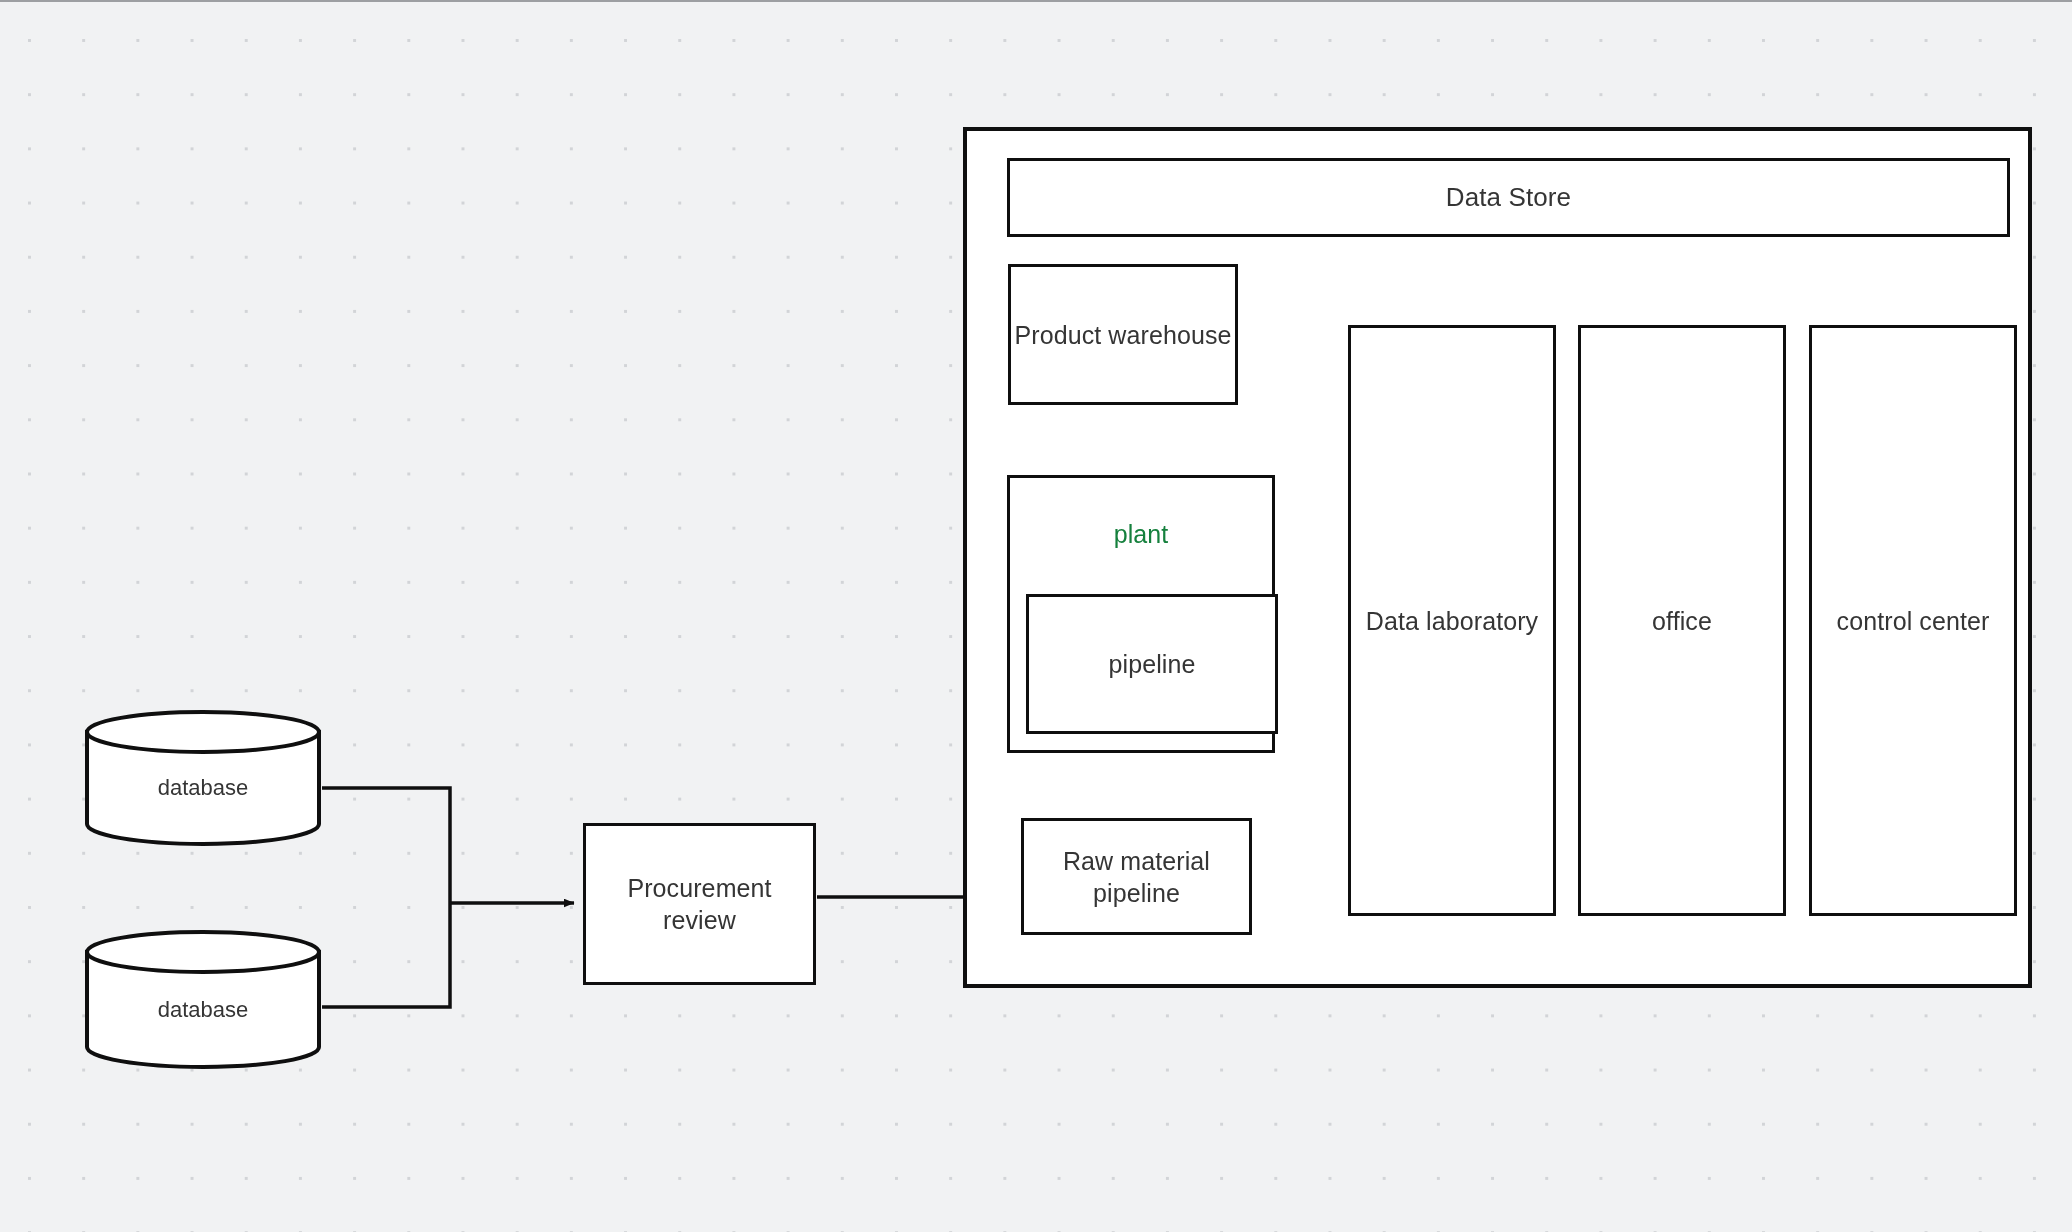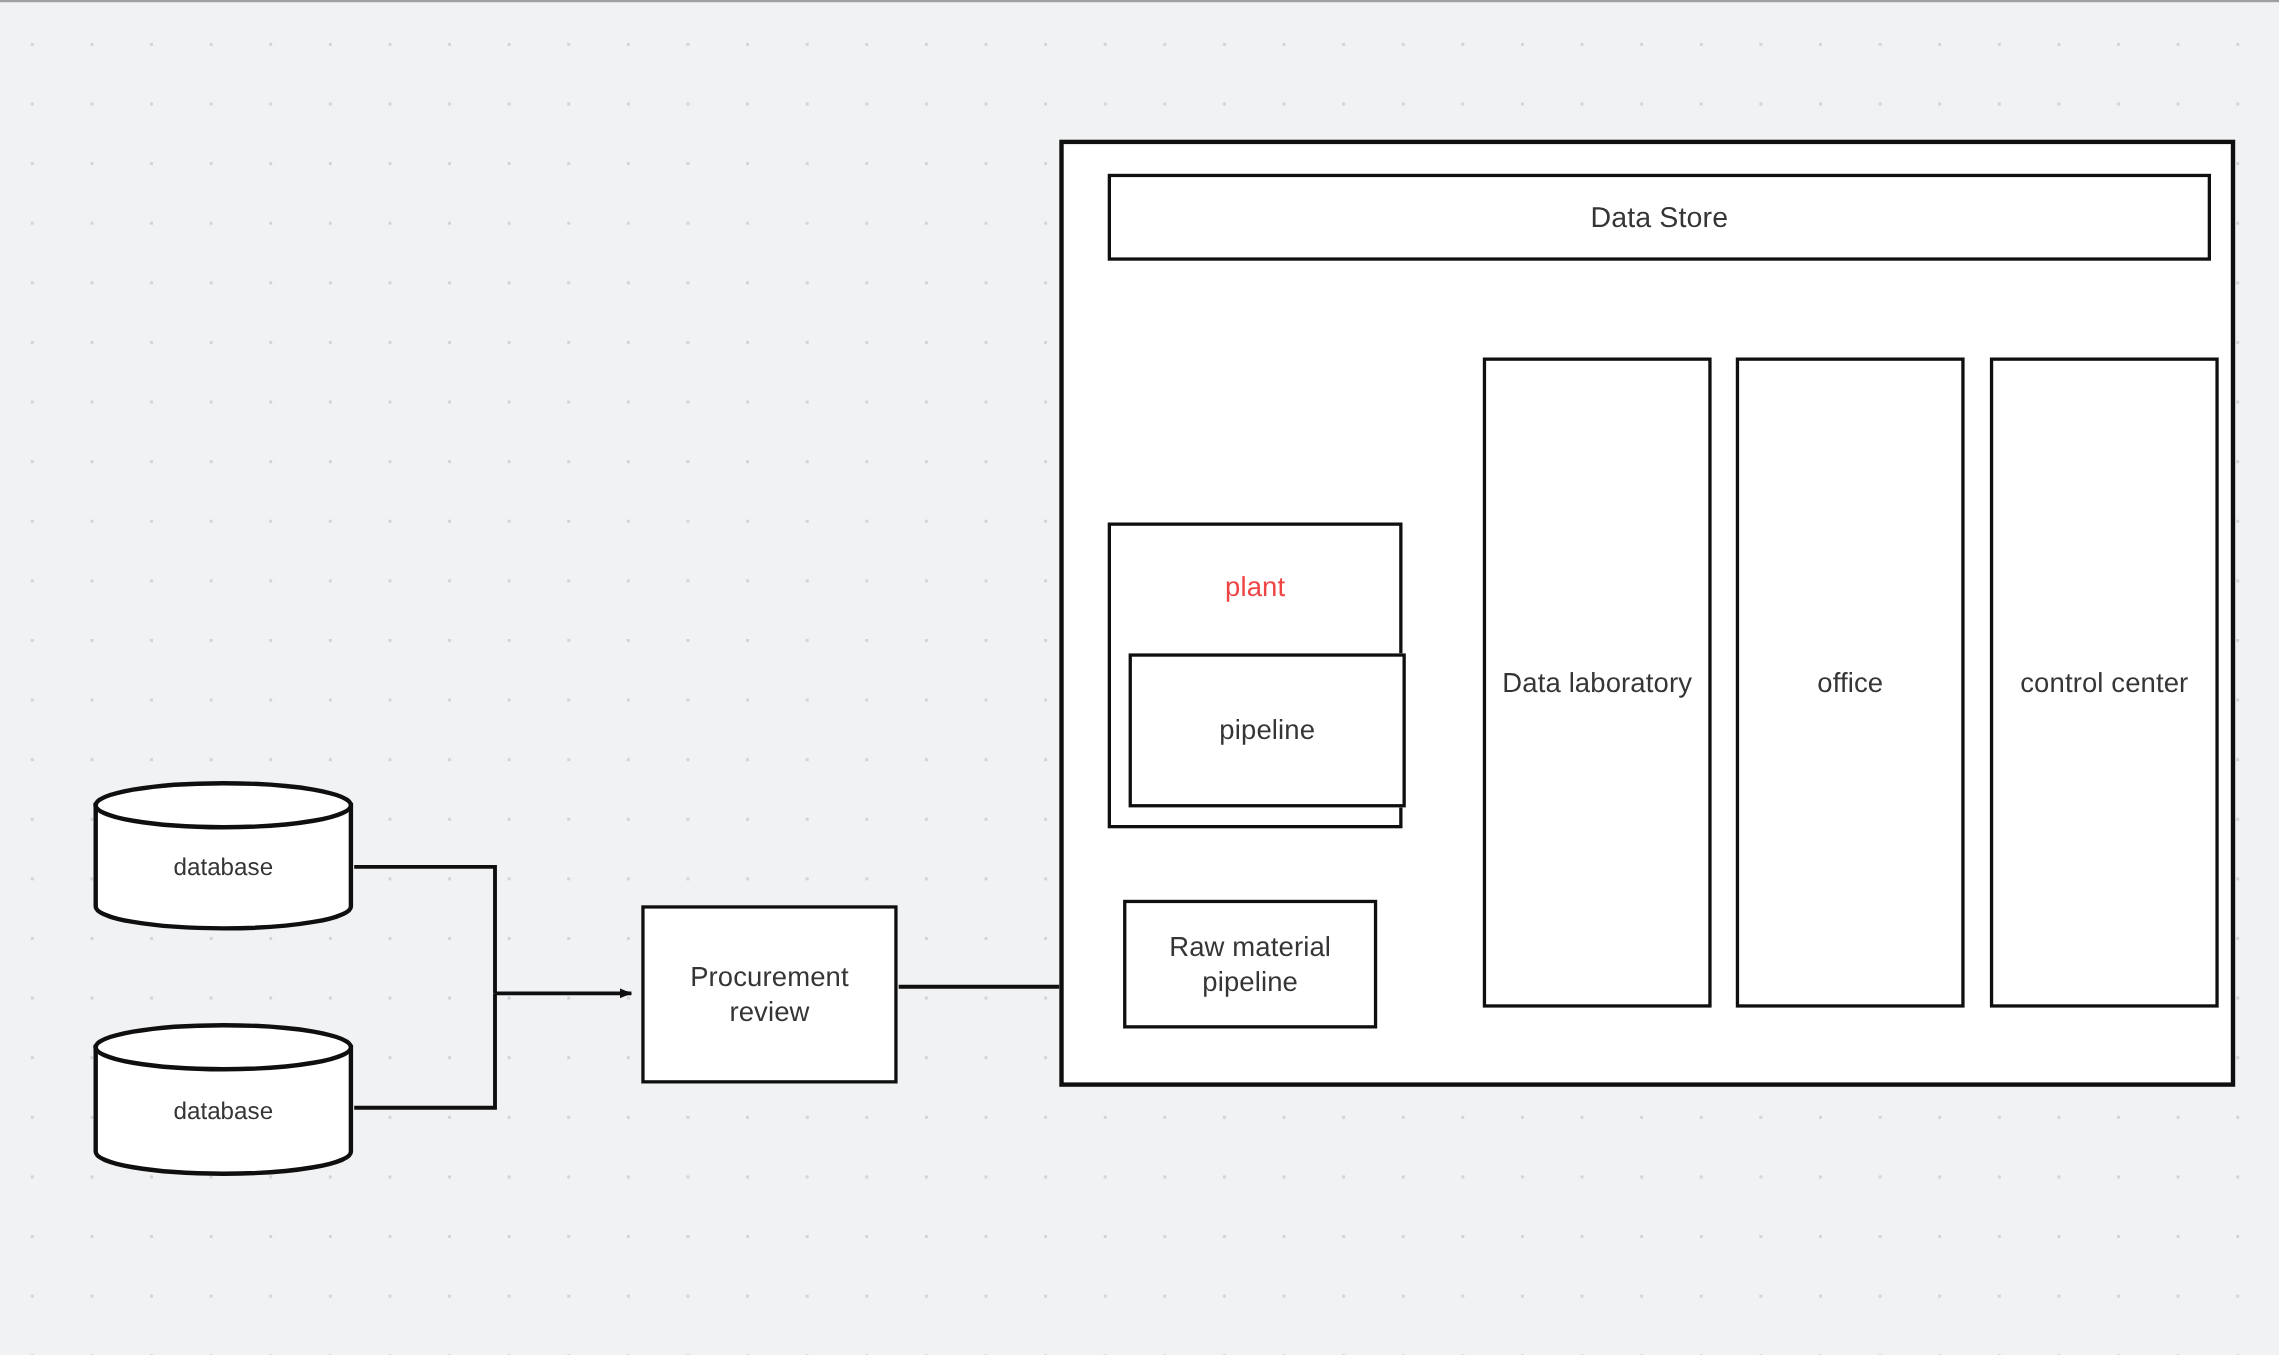--- a/index.html
+++ b/index.html
@@ -80,21 +80,21 @@
     width: 268px;
     height: 278px;
     display: block;
   }
   #plant-label {
     position: absolute;
     left: 0;
     top: 40px;
     width: 100%;
     text-align: center;
-    color: #ef4444;
+    color: #15803d;
     font-size: 25px;
   }
   #pipeline-box {
     left: 1026px;
     top: 594px;
     width: 252px;
     height: 140px;
   }
   #raw-material-warehouse {
     left: 1021px;
@@ -200,20 +200,23 @@
       <div>review</div>
     </div>
   </div>
 
   <div class="node" id="main-container"></div>
 
   <div class="node" id="data-store">
     <span>Data Store</span>
   </div>
 
+  <div class="node" id="product-warehouse">
+    <span>Product warehouse</span>
+  </div>
 
   <div class="node" id="plant-box">
     <div id="plant-label">plant</div>
   </div>
 
   <div class="node" id="pipeline-box">
     <span>pipeline</span>
   </div>
 
   <div class="node" id="raw-material-warehouse">

